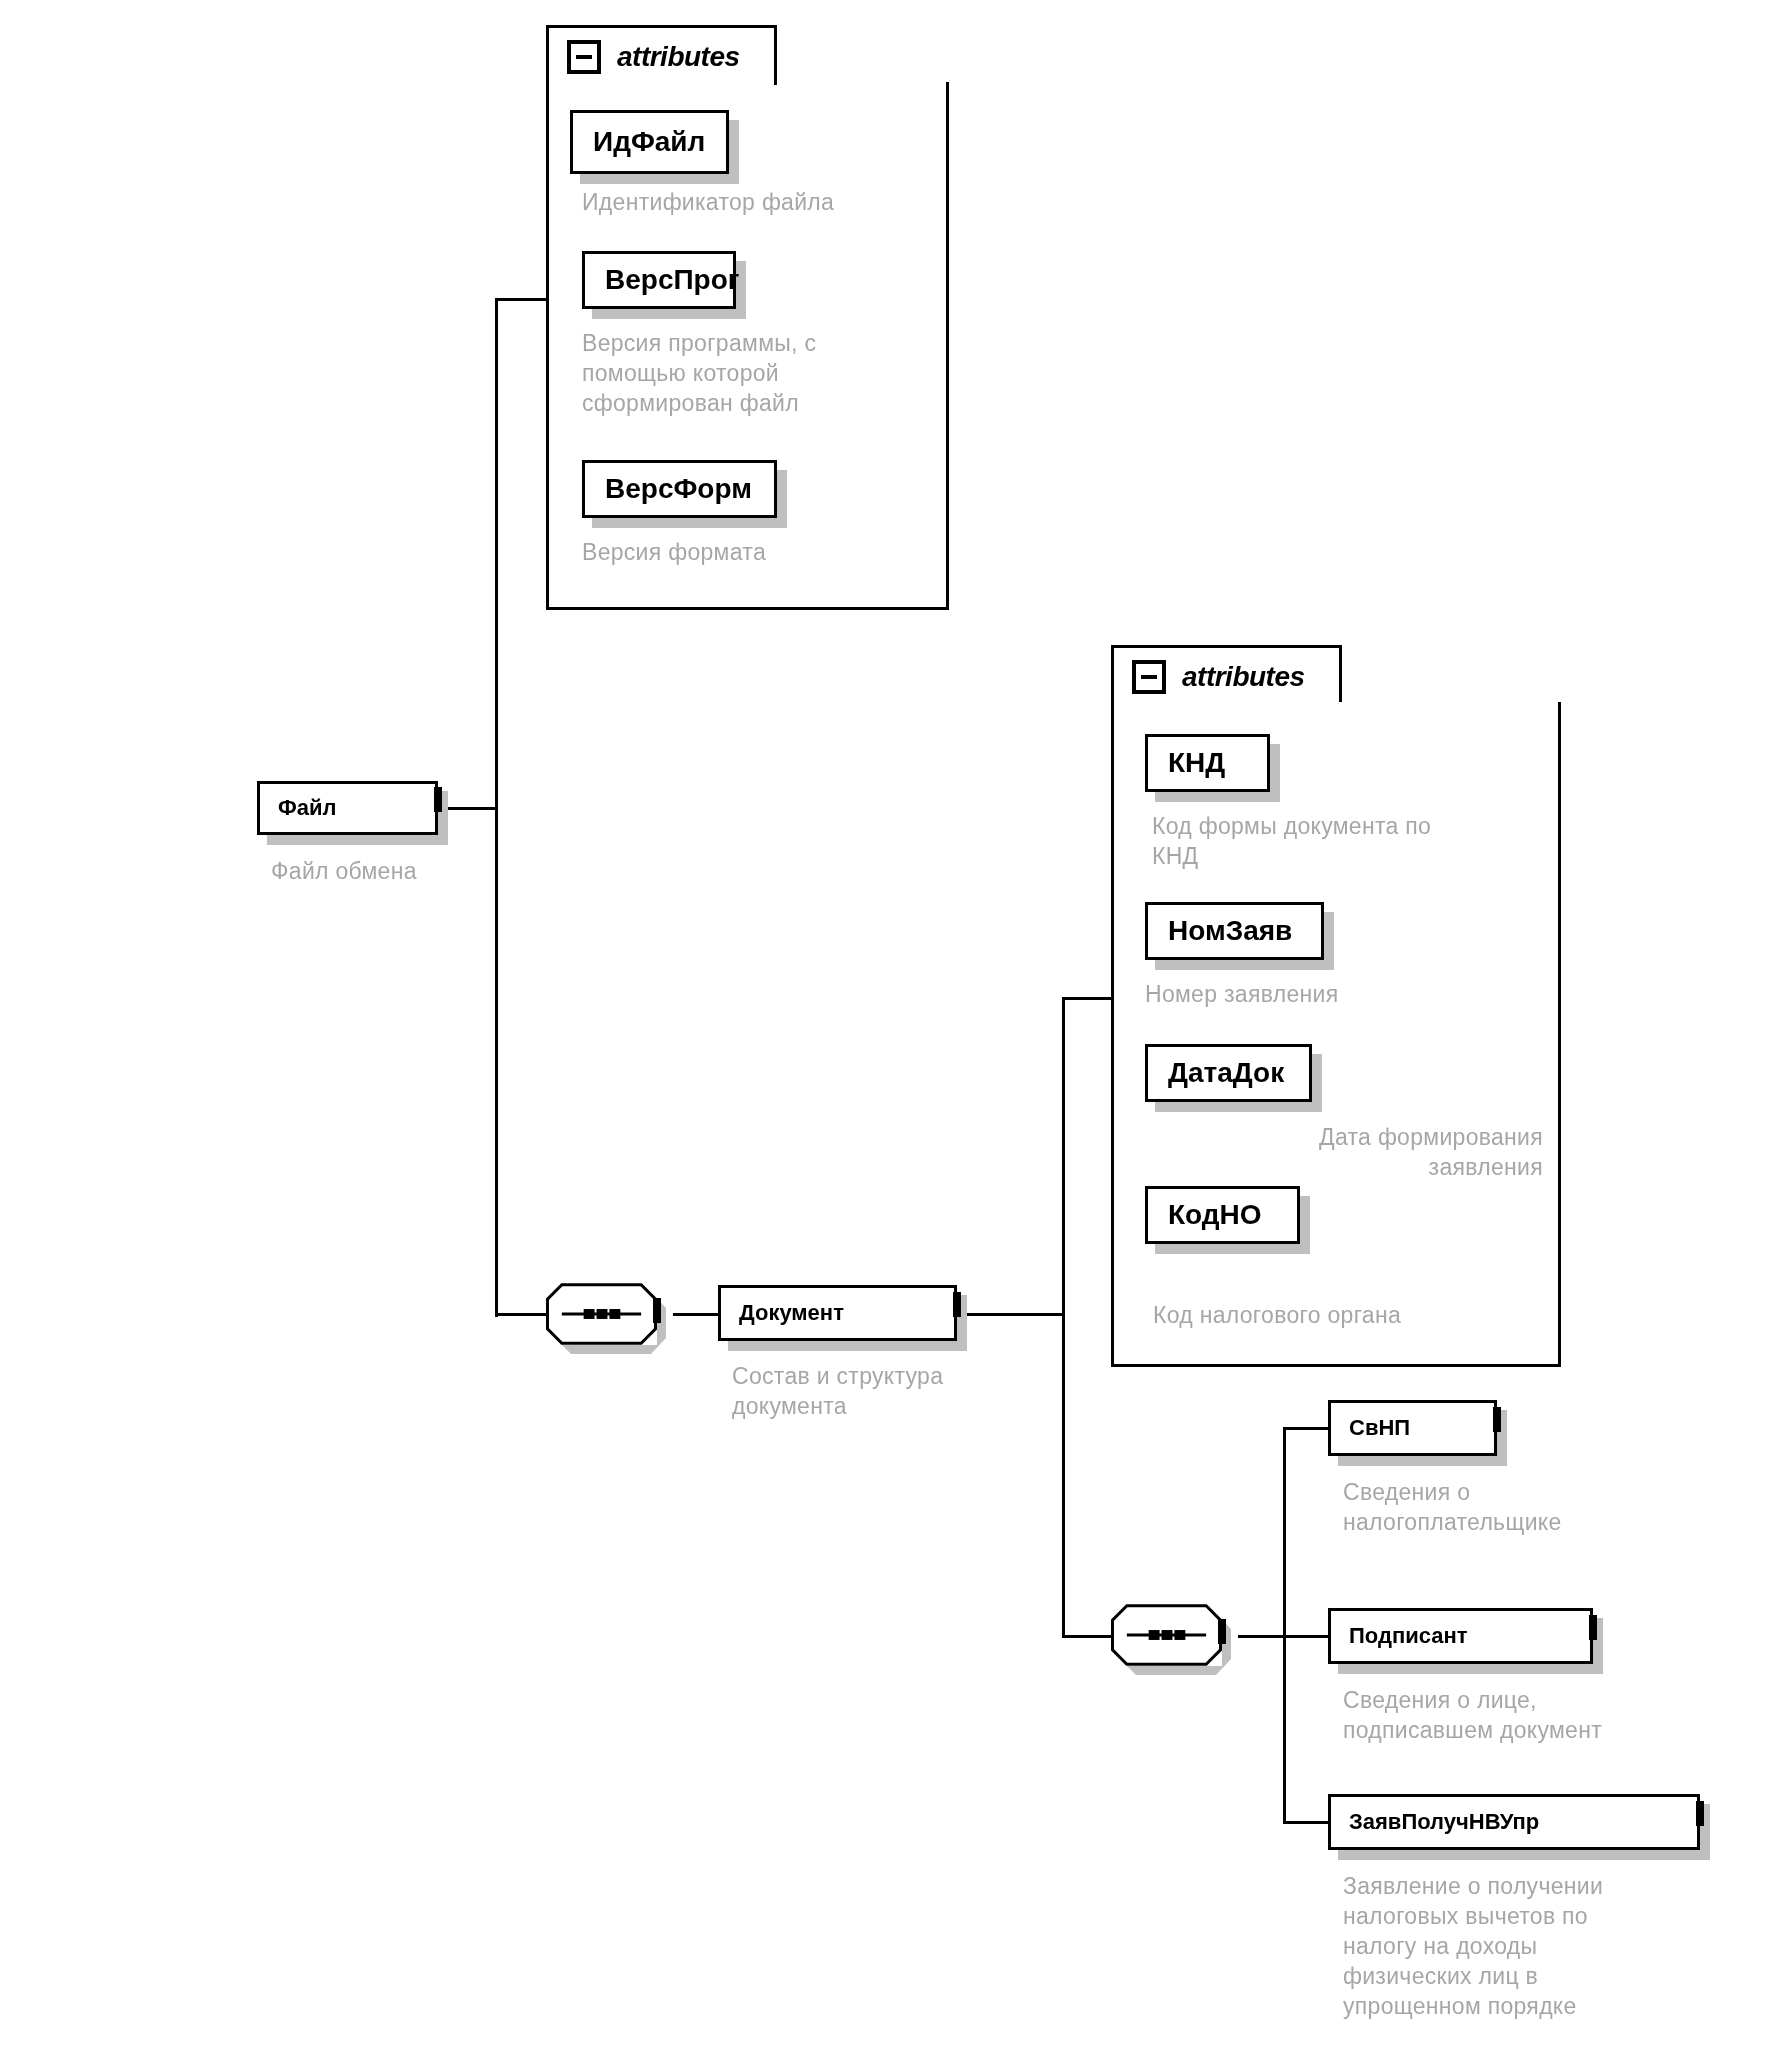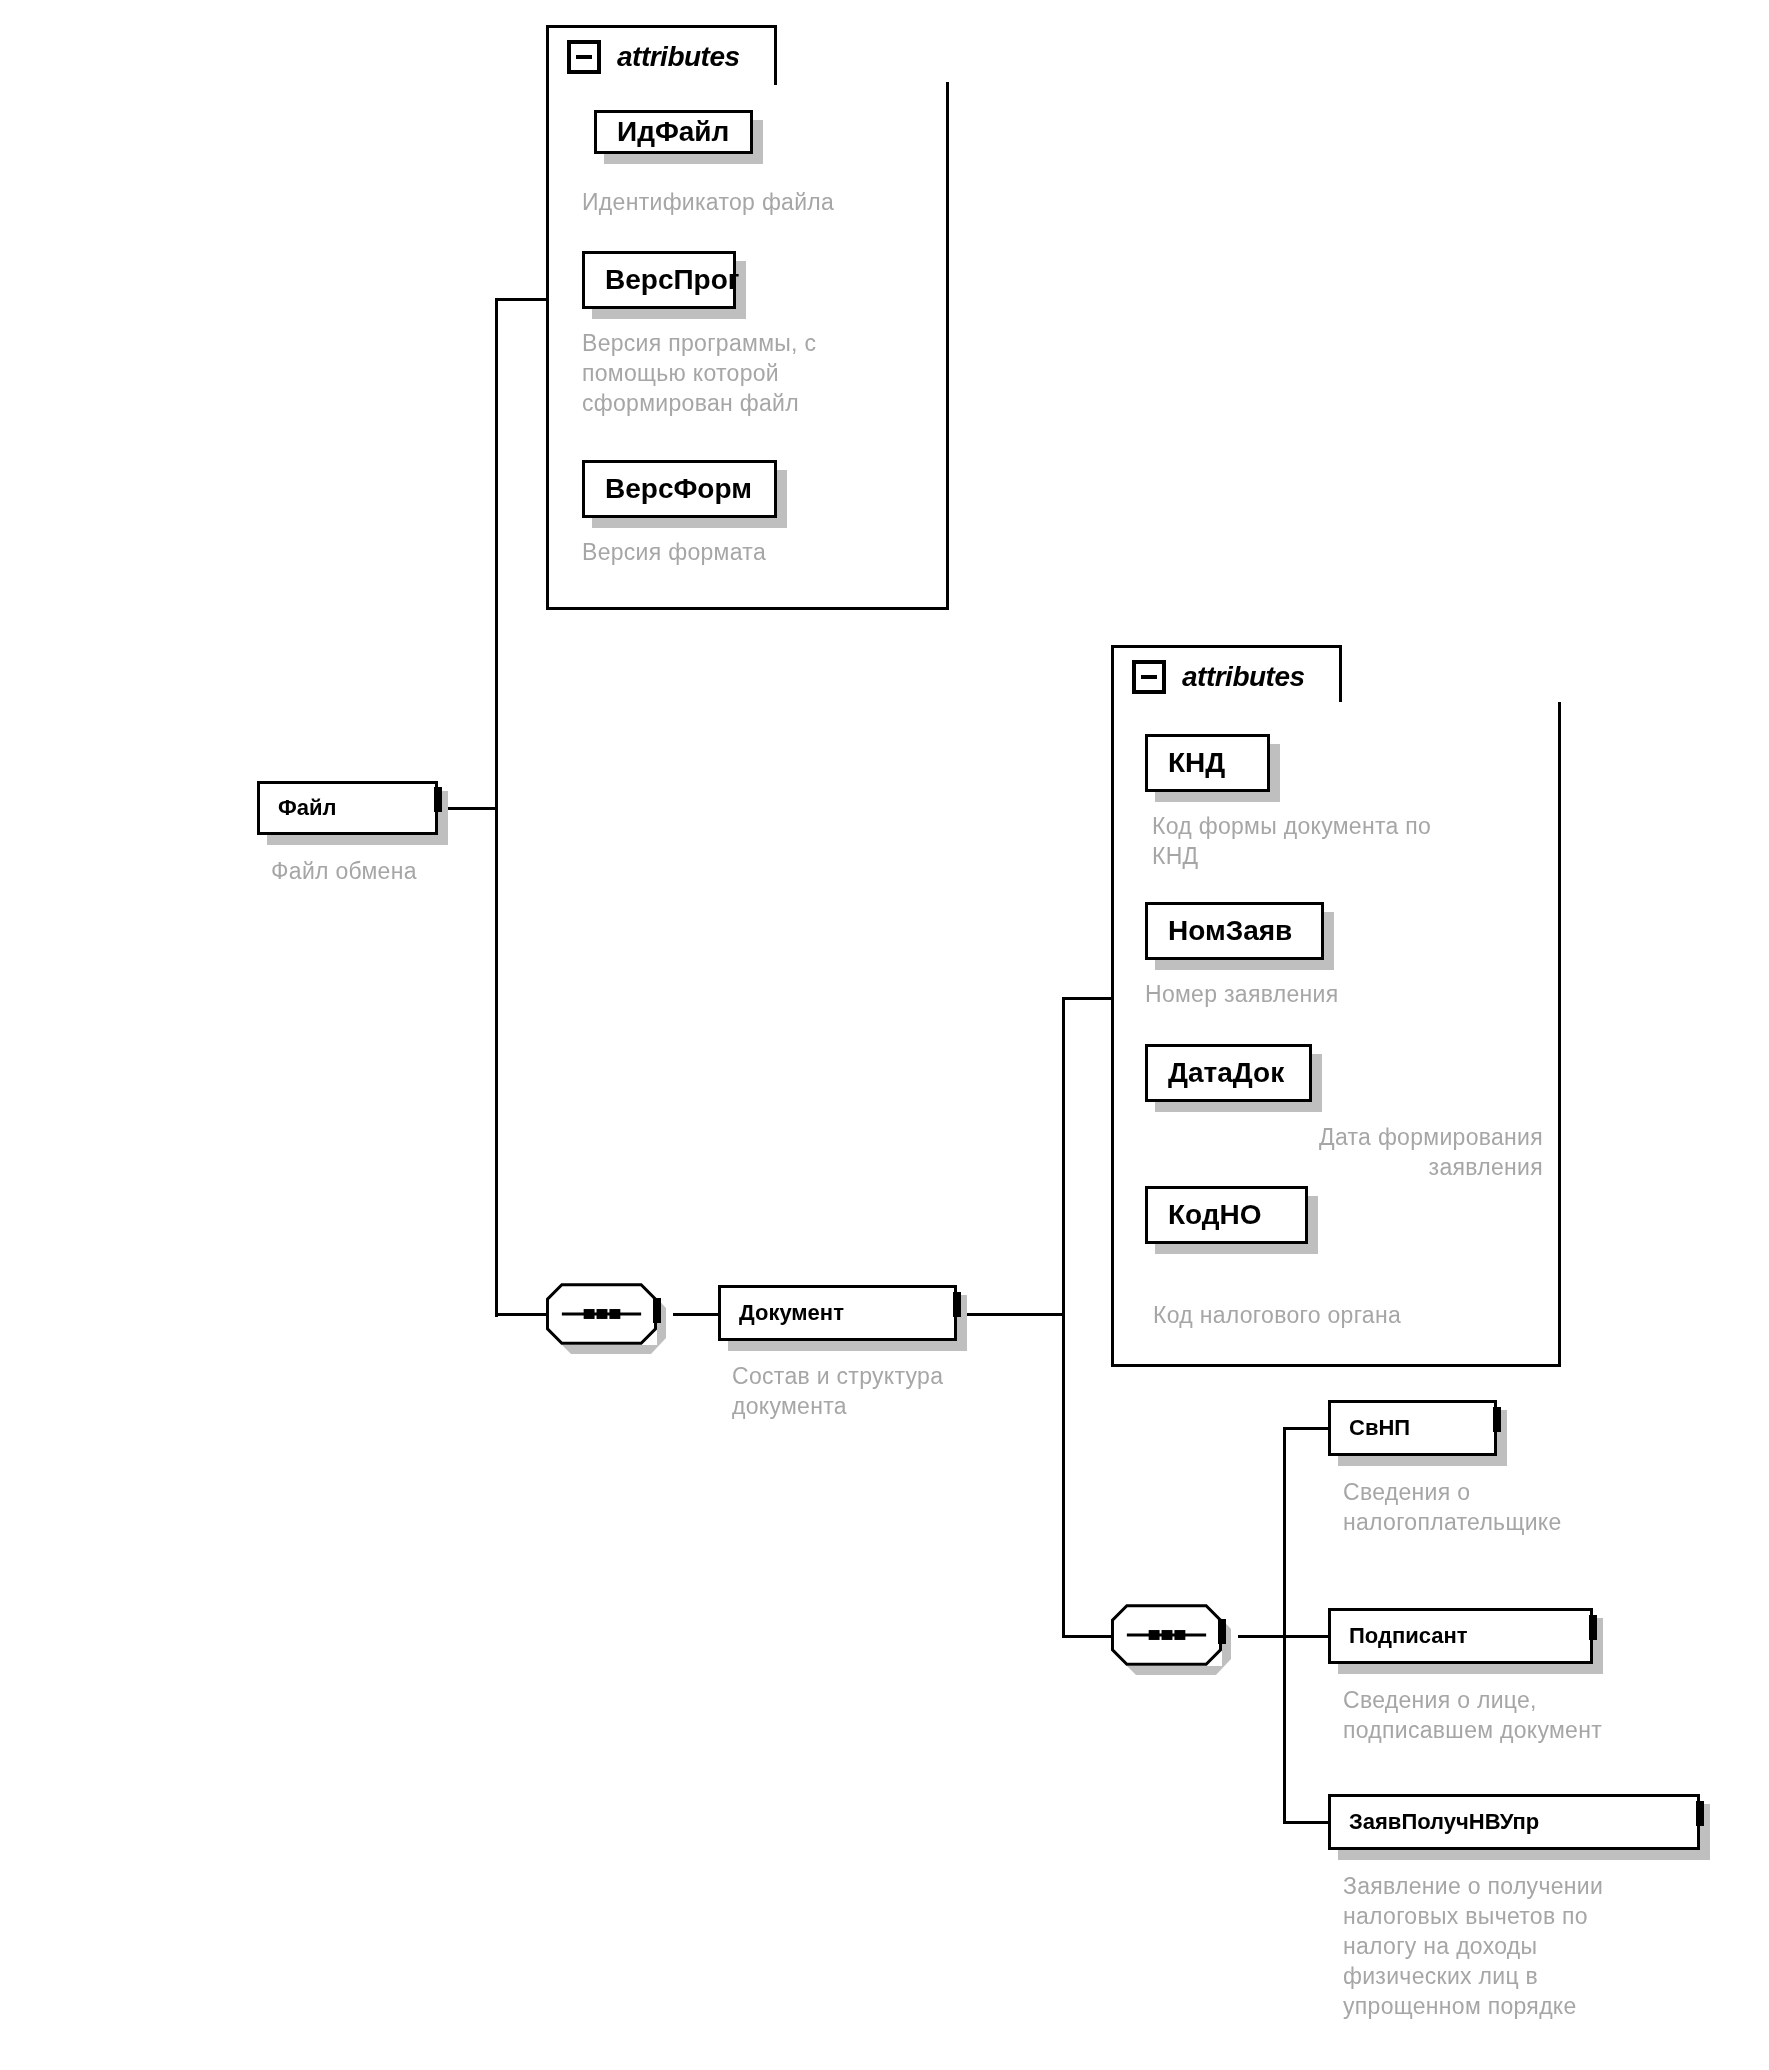--- a/index.html
+++ b/index.html
@@ -120,21 +120,21 @@
     <div class="tab" style="width:231px;height:60px;padding-left:18px;">
       <span class="exp"></span>
       <span class="attr-title" style="margin-left:16px;">attributes</span>
     </div>
 
     <div class="tabtopline" style="left:228px;top:57px;width:175px;"></div>
     <div class="body" style="top:57px;width:403px;height:528px;border-top:none;"></div>
 
     <div class="tabtopline" style="left:228px;top:0px;width:3px;height:60px;"></div>
 
-    <div class="node attrnode" style="left:48px;top:85px;width:159px;height:44px;">
+    <div class="node attrnode" style="left:24px;top:85px;width:159px;height:64px;">
       <div class="shadow"></div>
       <div class="box">
         <span class="label">ИдФайл</span>
       </div>
     </div>
     <div class="cap" style="left:36px;top:162px;width:338px;">Идентификатор файла</div>
 
     <div class="node attrnode" style="left:36px;top:226px;width:154px;height:58px;text-decoration:underline;">
       <div class="shadow"></div>
       <div class="box">
@@ -221,21 +221,21 @@
 
     <div class="node attrnode" style="left:34px;top:399px;width:167px;height:58px;">
       <div class="shadow"></div>
       <div class="box">
         <span class="label">ДатаДок</span>
       </div>
     </div>
     <div class="cap" style="left:34px;top:477px;width:398px;text-align:right;">Дата формирования
 заявления</div>
 
-    <div class="node attrnode" style="left:34px;top:541px;width:155px;height:58px;padding-left:8px;">
+    <div class="node attrnode" style="left:34px;top:541px;width:155px;height:58px;">
       <div class="shadow"></div>
       <div class="box">
         <span class="label">КодНО</span>
       </div>
     </div>
     <div class="cap" style="left:42px;top:619px;width:398px;margin-top:36px;">Код налогового органа</div>
   </div>
 
   <div class="seq" style="left:1111px;top:1604px;width:149px;height:72px;">
     <div class="seqshadow"></div>

